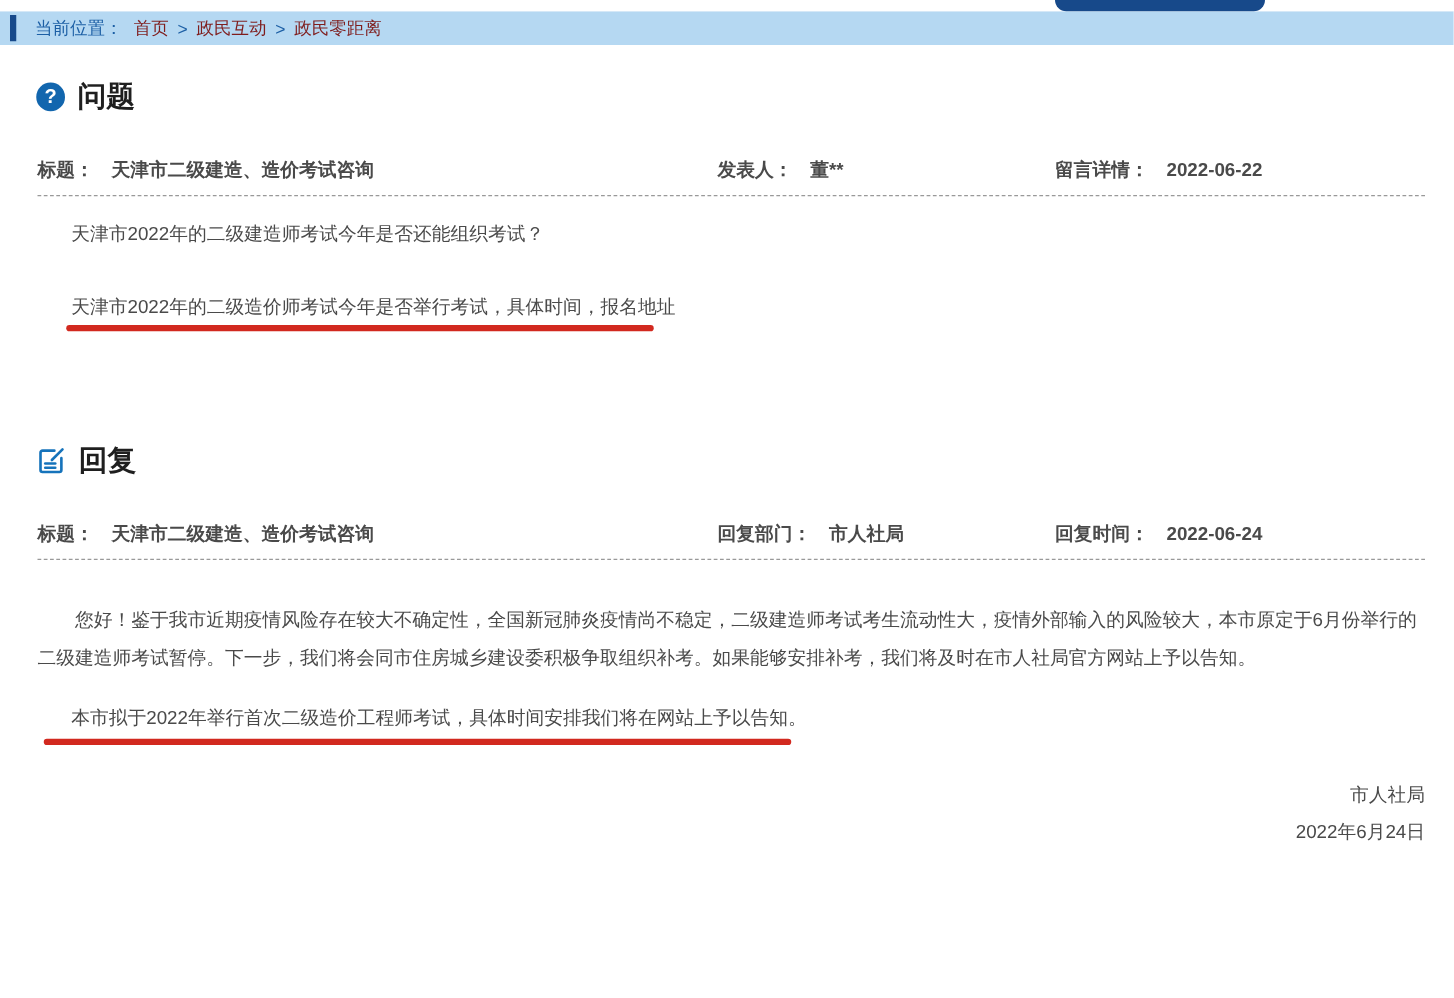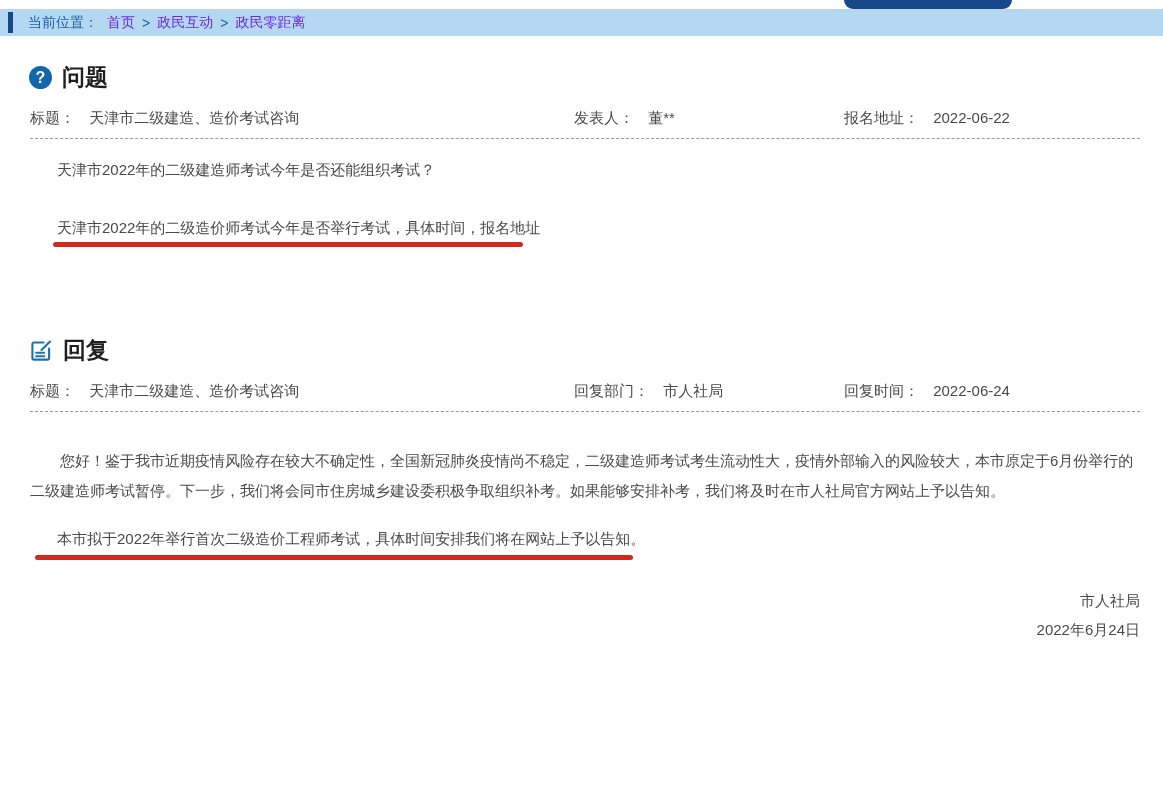--- a/index.html
+++ b/index.html
@@ -23,21 +23,21 @@
   }
 
   
   .breadcrumb-bar {
     height: 27px; background: #b5d8f2;
     display: flex; align-items: center;
     font-size: 14px; color: #1c5fa5;
   }
   .accent-bar { width: 5px; height: 21px; background: #17498a; margin: 0 15px 0 8px; flex: 0 0 auto; }
   .crumb-label { margin-right: 6px; }
-  .crumb-link { color: #6d28d9; text-decoration: none; margin: 0 3px; cursor: pointer; }
+  .crumb-link { color: #7f1d1d; text-decoration: none; margin: 0 3px; cursor: pointer; }
   .crumb-sep { margin: 0 4px; }
 
   .page-title {
     margin: 16px 0 0 45px;
     font-size: 17px; font-weight: bold; color: #4285c2;
   }
 
   .sec-heading {
     display: flex; align-items: center; gap: 10px;
     font-size: 23px; font-weight: bold; color: #1f1f1f;
@@ -48,21 +48,21 @@
 
   .q-icon {
     width: 23px; height: 23px; border-radius: 50%;
     background: #1266ae; color: #ffffff;
     font-size: 16px; font-weight: bold;
     display: flex; align-items: center; justify-content: center;
     flex: 0 0 auto;
   }
   .r-icon { width: 24px; height: 24px; flex: 0 0 auto; display: block; }
 
-  .meta-row { position: relative; height: 20px; margin-top: 16px; font-size: 15px; color: #4a4a4a; }
+  .meta-row { position: relative; height: 20px; margin-top: 34px; font-size: 15px; color: #4a4a4a; font-weight: bold; }
   .meta-group { position: absolute; top: 0; white-space: nowrap; }
   .meta-pos-1 { left: 30px; }
   .meta-pos-2 { left: 574px; }
   .meta-pos-3 { left: 844px; }
   .meta-label { margin-right: 10px; }
 
   .dotted-line { border-bottom: 1px dashed #999999; height: 0; margin: 9px 23px 0 30px; }
 
   .q-para { margin: 22px 23px 0 57px; font-size: 15px; line-height: 18px; }
   .q-para.second { margin-top: 40px; }
@@ -112,21 +112,21 @@
     <div class="meta-row">
       <span class="meta-group meta-pos-1">
         <span class="meta-label">标题：</span>
         <span>天津市二级建造、造价考试咨询</span>
       </span>
       <span class="meta-group meta-pos-2">
         <span class="meta-label">发表人：</span>
         <span>董**</span>
       </span>
       <span class="meta-group meta-pos-3">
-        <span class="meta-label">报名地址：</span>
+        <span class="meta-label">留言详情：</span>
         <span>2022-06-22</span>
       </span>
     </div>
 
     <div class="dotted-line"></div>
 
     <p class="q-para">天津市2022年的二级建造师考试今年是否还能组织考试？</p>
     <p class="q-para second">天津市2022年的二级造价师考试今年是否举行考试，具体时间，报名地址</p>
     <div class="red-underline red-underline-1"></div>
   </section>

